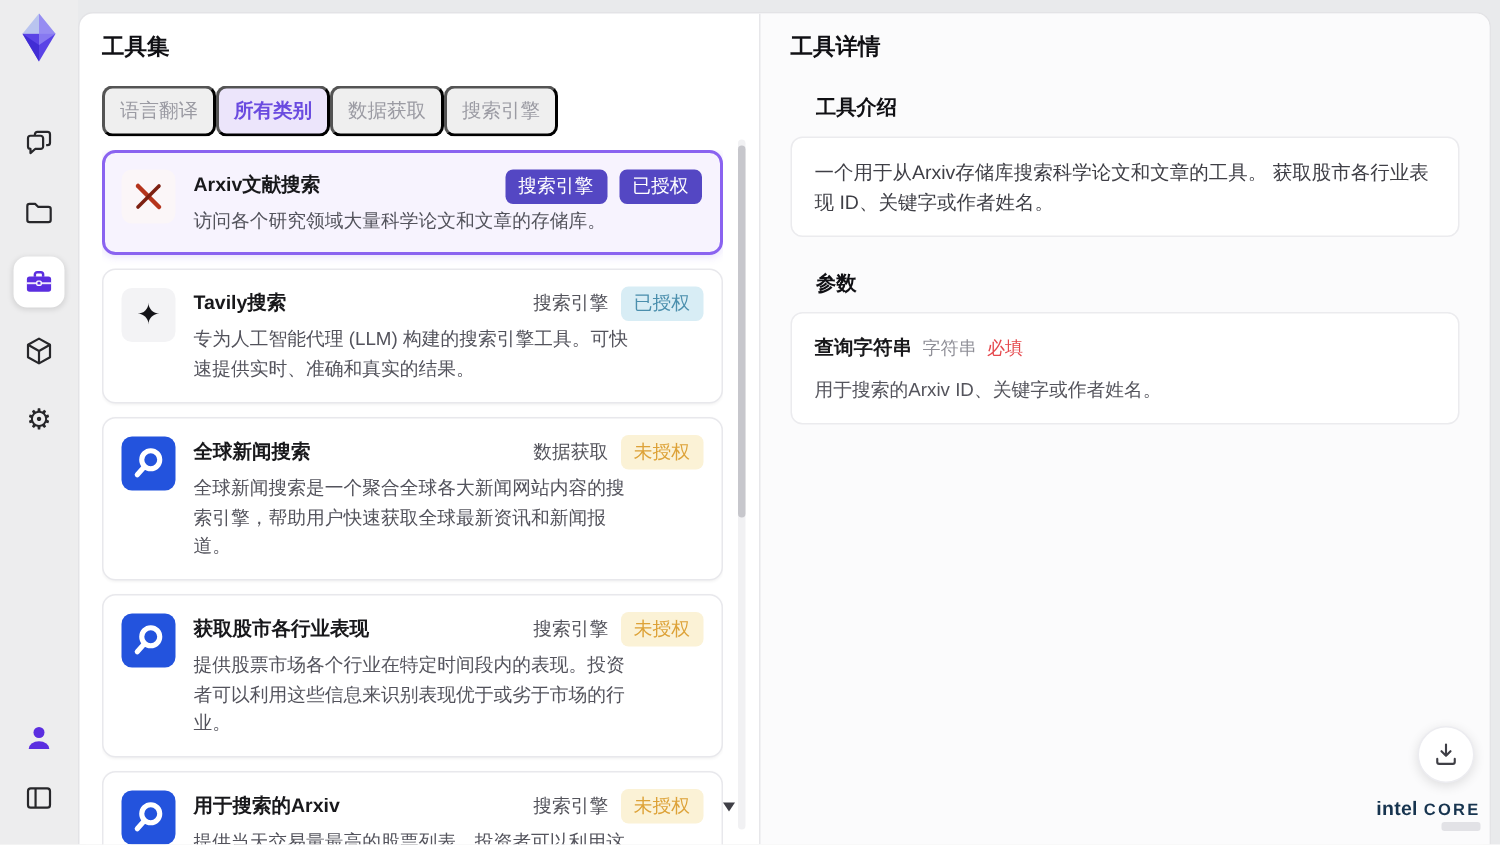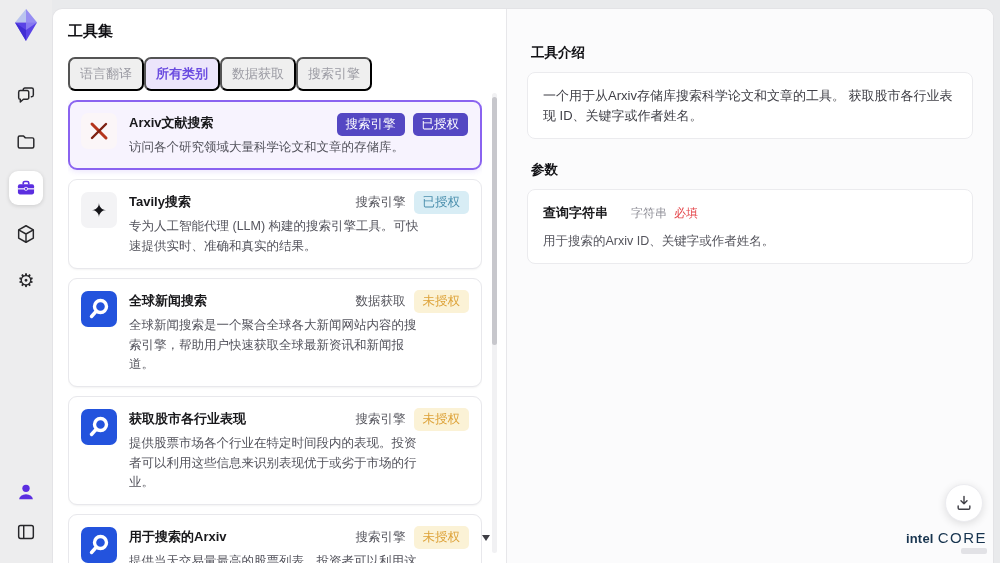--- a/index.html
+++ b/index.html
@@ -46,36 +46,36 @@
   .badge { font-size:12.5px; padding:3px 9px; border-radius:5px; white-space:nowrap; }
   .badge-solid { background:#5447c3; color:#fff; }
   .badge-blue  { background:#d8edf5; color:#4b8fad; }
   .badge-amber { background:#fbf2d6; color:#dda238;font-family:Liberation Mono, monospace; }
   .vtrack { position:absolute; right:9px; top:84px; bottom:10px; width:5px; border-radius:3px; background:#f1f1f3; }
   .vthumb { position:absolute; top:4px; left:0; width:5px; height:248px; border-radius:3px; background:#c7c7cc; cursor:grab; }
   .scroll-hint { position:absolute; right:16px; bottom:22px; width:0; height:0;
     border-left:4px solid transparent; border-right:4px solid transparent; border-top:6px solid #3f3f46; cursor:pointer; }
   
   .detail-pane { flex:1; border-left:1px solid #e7e7ea; background:#fbfbfc; padding:13px 20px 0; }
-  .section-title { font-size:13.5px; font-weight:700; color:#101014; margin:22px 4px 10px; }
+  .section-title { font-size:13.5px; font-weight:700; color:#101014; margin:22px 17px 10px; }
   .box { background:#fff; border:1px solid #ebebee; border-radius:8px; padding:13px 15px;
     font-size:13px; color:#3f3f46; line-height:1.5; }
   .param-head { display:flex; align-items:baseline; gap:7px; }
   .param-name { font-weight:700; font-size:13px; color:#18181b; }
-  .param-type { font-size:12px; color:#8e8e96;margin-left:16px; }
+  .param-type { font-size:12px; color:#8e8e96; }
   .param-req  { font-size:12px; color:#e5484d; }
   .param-desc { margin-top:9px; font-size:12.5px; color:#54545c; }
   
   .fab { position:absolute; right:17px; bottom:41px; width:38px; height:38px; border-radius:50%;
     background:#fff; border:1px solid #ececf0; box-shadow:0 2px 8px rgba(0,0,0,.12);
     display:flex; align-items:center; justify-content:center; cursor:pointer; z-index:6; }
   .intel { position:absolute; right:13px; bottom:9px; z-index:6; text-align:right; line-height:1.1; }
   .intel-row { display:flex; align-items:baseline; gap:4px; }
   .intel-word { font-size:13px; font-weight:700; color:#17344f; letter-spacing:.2px; }
-  .intel-core { font-size:15px; font-weight:400; color:#17344f; letter-spacing:1.5px; }
+  .intel-core { font-size:11px; font-weight:700; color:#17344f; letter-spacing:1.5px; }
   .intel-sub { margin-top:2px; margin-left:auto; width:26px; height:6px; border-radius:2px; background:#e2e2e6; }
   svg { display:block; }
 </style>
 </head>
 <body>
 
 <aside class="sidebar">
   <div class="logo">
     <svg viewBox="0 0 38 38" width="38" height="38">
       <polygon points="19,2 30,15.5 8,15.5" fill="#b9c4ef"></polygon>
@@ -231,20 +231,21 @@
     </div>
   </div>
       </div>
     <div class="vtrack">
       <div class="vthumb"></div>
     </div>
     <div class="scroll-hint"></div>
   </section>
 
   <section class="detail-pane">
+    <h1 class="pane-title">工具详情</h1>
     <h2 class="section-title">工具介绍</h2>
     <div class="box">
       <p>一个用于从Arxiv存储库搜索科学论文和文章的工具。 获取股市各行业表现 ID、关键字或作者姓名。</p>
     </div>
     <h2 class="section-title">参数</h2>
     <div class="box">
       <div class="param-head">
         <span class="param-name">查询字符串</span>
         <span class="param-type">字符串</span>
         <span class="param-req">必填</span>

